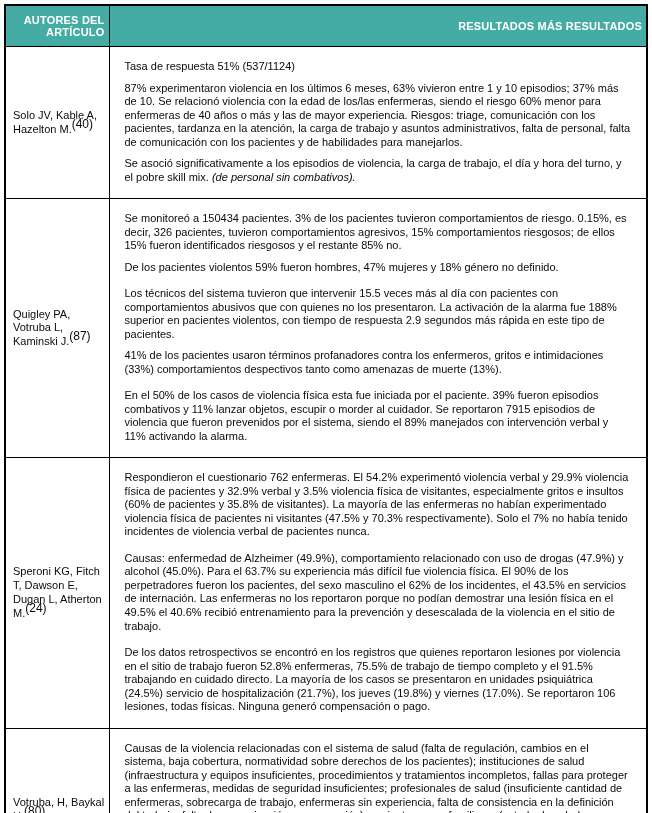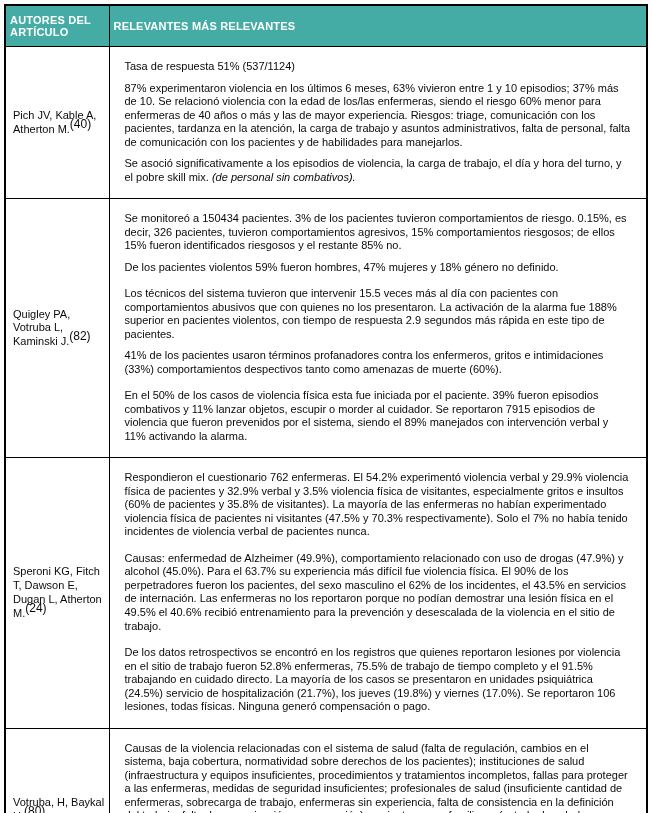--- a/index.html
+++ b/index.html
@@ -26,21 +26,21 @@
   .paper-table td {
     border: 1px solid #000000;
   }
   .paper-table {
     border: 2px solid #000000;
   }
   th.hdr {
     height: 36px;
     font-size: 11px;
     font-weight: bold;
-    text-align: left;
+    text-align: right;
     vertical-align: middle;
     padding: 2px 4px;
     letter-spacing: 0.2px;
   }
   td.authors {
     vertical-align: middle;
     text-align: left;
     font-size: 11px;
     line-height: 1.25;
     padding: 4px 3px 4px 7px;
@@ -64,39 +64,39 @@
 <body>
 
 <table class="paper-table">
   <colgroup>
     <col style="width:104px">
     <col>
   </colgroup>
   <thead>
     <tr>
       <th class="hdr" style="background: rgb(68, 172, 164); color: rgb(255, 255, 255);">AUTORES DEL ARTÍCULO</th>
-      <th class="hdr" style="background: rgb(68, 172, 164); color: rgb(255, 255, 255);">RELEVANTES MÁS RELEVANTES</th>
+      <th class="hdr" style="background: rgb(68, 172, 164); color: rgb(255, 255, 255);">RESULTADOS MÁS RESULTADOS</th>
     </tr>
   </thead>
   <tbody id="table-body">
       <tr>
-        <td class="authors"><span>Pich JV, Kable A, Atherton M.</span><sup>(40)</sup></td>
+        <td class="authors"><span>Solo JV, Kable A, Hazelton M.</span><sup>(40)</sup></td>
         <td class="results">
           <div class="para"><span>Tasa de respuesta 51% (537/1124)</span></div>
           <div class="para"><span>87% experimentaron violencia en los últimos 6 meses, 63% vivieron entre 1 y 10 episodios; 37% más de 10. Se relacionó violencia con la edad de los/las enfermeras, siendo el riesgo 60% menor para enfermeras de 40 años o más y las de mayor experiencia.  Riesgos: triage, comunicación con los pacientes, tardanza en la atención, la carga de trabajo y asuntos administrativos, falta de personal, falta de comunicación con los pacientes y de habilidades para manejarlos.</span></div>
           <div class="para"><span>Se asoció significativamente a los episodios de violencia, la carga de trabajo, el día y hora del turno, y el pobre skill mix.  </span><span class="italic">(de personal sin combativos).</span></div>
         </td>
       </tr>
       <tr>
-        <td class="authors"><span>Quigley PA, Votruba L, Kaminski J.</span><sup>(82)</sup></td>
+        <td class="authors"><span>Quigley PA, Votruba L, Kaminski J.</span><sup>(87)</sup></td>
         <td class="results">
           <div class="para"><span>Se monitoreó a 150434 pacientes. 3% de los pacientes tuvieron comportamientos de riesgo. 0.15%, es decir, 326 pacientes, tuvieron comportamientos agresivos, 15% comportamientos riesgosos; de ellos 15% fueron identificados riesgosos y el restante 85% no.</span></div>
           <div class="para"><span>De los pacientes violentos 59% fueron hombres, 47% mujeres y 18% género no definido.</span></div>
           <div class="para gap"><span>Los técnicos del sistema tuvieron que intervenir 15.5 veces más al día con pacientes con comportamientos abusivos que con quienes no los presentaron. La activación de la alarma fue 188% superior en pacientes violentos, con tiempo de respuesta 2.9 segundos más rápida en este tipo de pacientes.</span></div>
-          <div class="para"><span>41% de los pacientes usaron términos profanadores contra los enfermeros, gritos e intimidaciones (33%) comportamientos despectivos tanto como amenazas de muerte (60%).</span></div>
+          <div class="para"><span>41% de los pacientes usaron términos profanadores contra los enfermeros, gritos e intimidaciones (33%) comportamientos despectivos tanto como amenazas de muerte (13%).</span></div>
           <div class="para gap"><span>En el 50% de los casos de violencia física esta fue iniciada por el paciente. 39% fueron episodios combativos y 11% lanzar objetos, escupir o morder al cuidador. Se reportaron 7915 episodios de violencia que fueron prevenidos por el sistema, siendo el 89% manejados con intervención verbal y 11% activando la alarma.</span></div>
         </td>
       </tr>
       <tr>
         <td class="authors"><span>Speroni KG, Fitch T, Dawson E, Dugan L, Atherton M.</span><sup>(24)</sup></td>
         <td class="results">
           <div class="para"><span>Respondieron el cuestionario 762 enfermeras.  El 54.2% experimentó violencia verbal y 29.9% violencia física de pacientes y 32.9% verbal y 3.5% violencia física de visitantes, especialmente gritos e insultos (60% de pacientes y 35.8% de visitantes). La mayoría de las enfermeras no habían experimentado violencia física de pacientes ni visitantes (47.5% y 70.3% respectivamente).  Solo el 7% no había tenido incidentes de violencia verbal de pacientes nunca.</span></div>
           <div class="para gap"><span>Causas: enfermedad de Alzheimer (49.9%), comportamiento relacionado con uso de drogas (47.9%) y alcohol (45.0%). Para el 63.7% su experiencia más difícil fue violencia física.  El 90% de los perpetradores fueron los pacientes, del sexo masculino el 62% de los incidentes, el 43.5% en servicios de internación.  Las enfermeras no los reportaron porque no podían demostrar una lesión física en el 49.5% el 40.6% recibió entrenamiento para la prevención y desescalada de la violencia en el sitio de trabajo.</span></div>
           <div class="para gap"><span>De los datos retrospectivos se encontró en los registros que quienes reportaron lesiones por violencia en el sitio de trabajo fueron 52.8% enfermeras, 75.5% de trabajo de tiempo completo y el 91.5% trabajando en cuidado directo. La mayoría de los casos se presentaron en unidades psiquiátrica (24.5%) servicio de hospitalización (21.7%), los jueves (19.8%) y viernes (17.0%). Se reportaron 106 lesiones, todas físicas. Ninguna generó compensación o pago.</span></div>
         </td>

